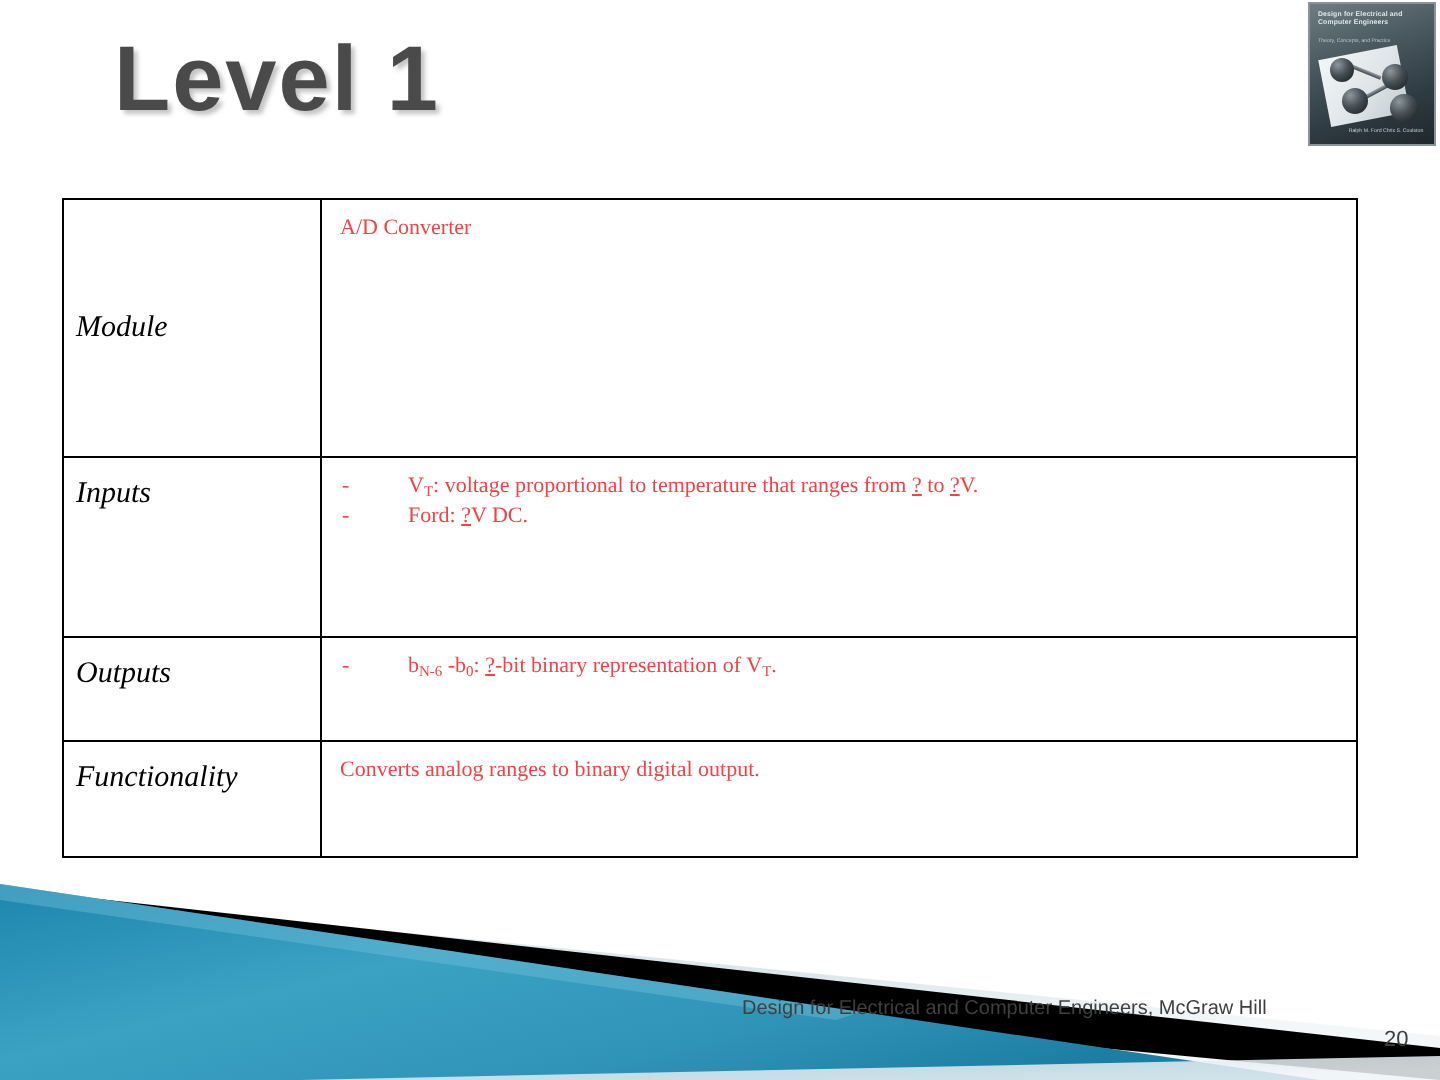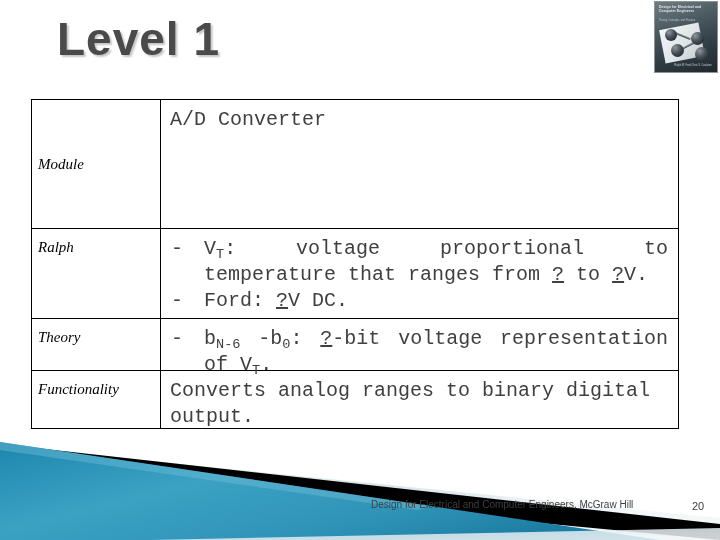--- a/index.html
+++ b/index.html
@@ -114,23 +114,23 @@
   }
   .label-text {
     font-family: "Liberation Serif", serif;
     font-style: italic;
     font-size: 15px;
     color: #000000;
     padding: 7px 0 0 6px;
     white-space: nowrap;
   }
   .cell-body {
-    font-family: Liberation Mono, monospace;
-    font-size: 20px;
-    color: #404040;
+    font-family: Liberation Serif, serif;
+    font-size: 11px;
+    color: #ef4444;
     padding: 7px 10px 6px 9px;
     line-height: 1.28;
   }
 
   
   .row-module .label-text { padding-top: 56px; }
   .row-module .cell-body  { height: 115px; }
   .row-inputs .label-text { padding-top: 10px; }
   .row-inputs .cell-body  { height: 76px; }
   .row-outputs .label-text { padding-top: 10px; }
@@ -181,21 +181,21 @@
     top: 497px;
     font-family: "Liberation Sans", sans-serif;
     font-size: 10px;
     line-height: 16px;
     color: #3f3f3f;
     white-space: nowrap;
   }
   #page-number {
     position: absolute;
     left: 692px;
-    top: 500px;
+    top: 514px;
     font-family: "Liberation Sans", sans-serif;
     font-size: 11px;
     color: #3f3f3f;
   }
 </style>
 </head>
 <body>
 
 <div id="slide-title">Level 1</div>
 
@@ -219,40 +219,40 @@
       <td class="col-label">
         <div class="label-text">Module</div>
       </td>
       <td>
         <div class="cell-body">A/D Converter</div>
       </td>
     </tr>
 
     <tr class="row-inputs">
       <td class="col-label">
-        <div class="label-text">Ralph</div>
+        <div class="label-text">Inputs</div>
       </td>
       <td>
         <div class="cell-body">
           <ul class="bullets">
               <li><span class="dash">-</span><span>V</span><sub>T</sub><span>: voltage proportional to temperature that ranges from </span><span class="u">?</span><span> to </span><span class="u">?</span><span>V.</span></li>
               <li><span class="dash">-</span><span>Ford: </span><span class="u">?</span><span>V DC.</span></li>
             </ul>
         </div>
       </td>
     </tr>
 
     <tr class="row-outputs">
       <td class="col-label">
-        <div class="label-text">Theory</div>
+        <div class="label-text">Outputs</div>
       </td>
       <td>
         <div class="cell-body">
           <ul class="bullets">
-              <li><span class="dash">-</span><span>b</span><sub>N-6</sub><span> -b</span><sub>0</sub><span>: </span><span class="u">?</span><span>-bit voltage representation of V</span><sub>T</sub><span>.</span></li>
+              <li><span class="dash">-</span><span>b</span><sub>N-6</sub><span> -b</span><sub>0</sub><span>: </span><span class="u">?</span><span>-bit binary representation of V</span><sub>T</sub><span>.</span></li>
             </ul>
         </div>
       </td>
     </tr>
 
     <tr class="row-functionality">
       <td class="col-label">
         <div class="label-text">Functionality</div>
       </td>
       <td>

